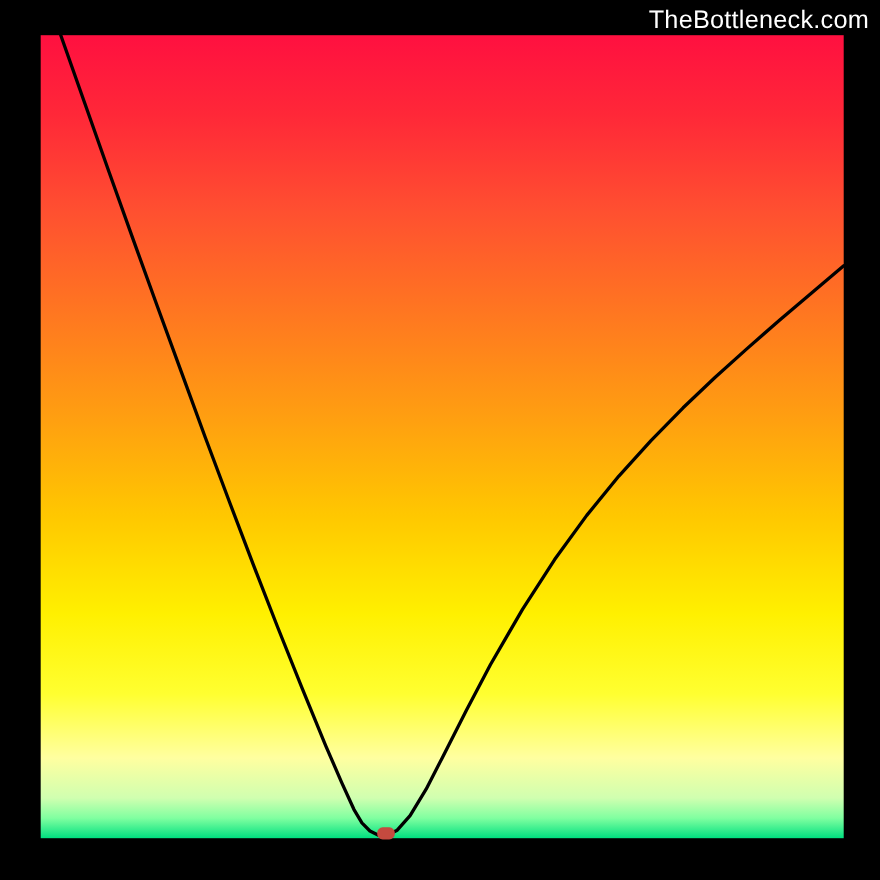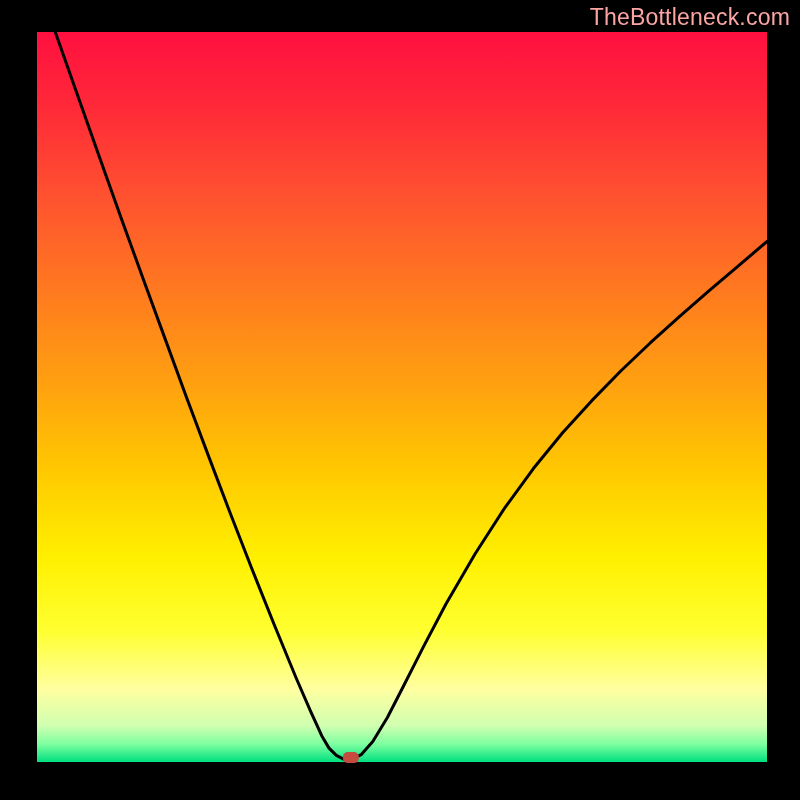--- a/index.html
+++ b/index.html
@@ -14,21 +14,21 @@
   .frame {
     position: relative;
     width: 800px;
     height: 800px;
     background: #000;
   }
   .watermark {
     position: absolute;
     top: 4px;
     right: 10px;
-    color: #fca5a5;
+    color: #ffffff;
     font-size: 23px;
     font-weight: 500;
     letter-spacing: 0.2px;
     z-index: 10;
   }
   svg.plot {
     position: absolute;
     left: 0;
     top: 0;
   }

